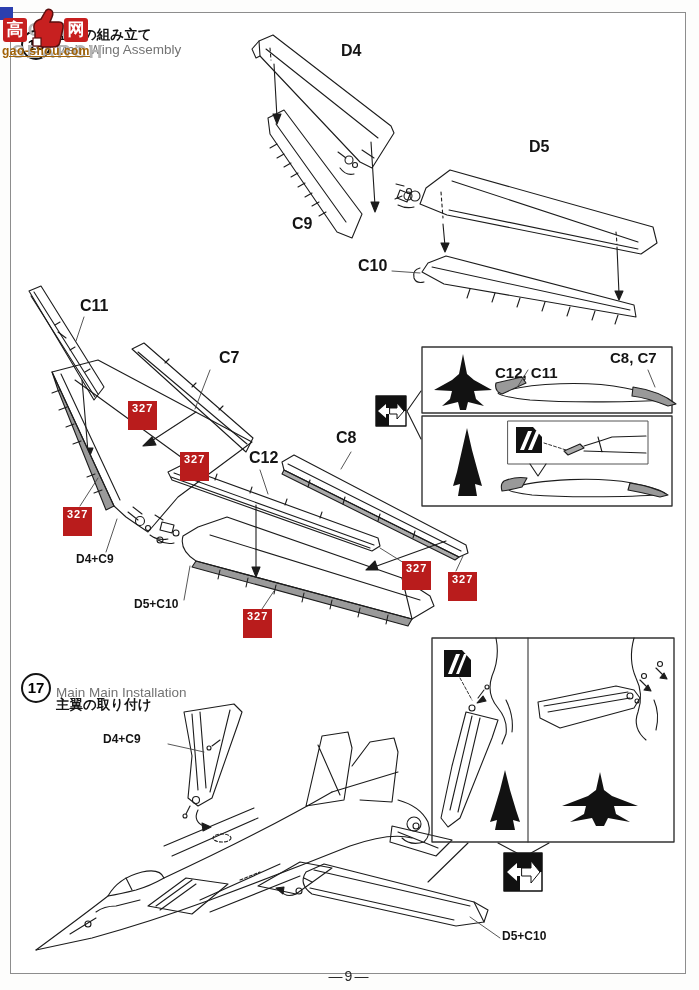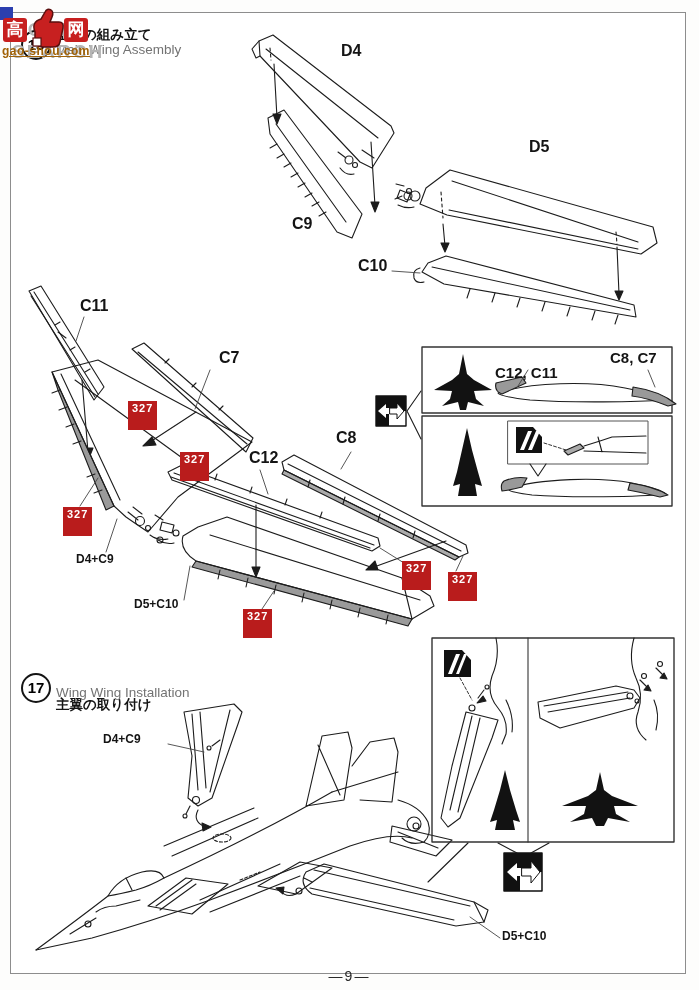--- a/index.html
+++ b/index.html
@@ -278,21 +278,21 @@
     <path d="M468,843 L428,882"></path>
   </g>
 </svg>
 
 <div class="hdr-circle" style="left:21px;top:30px">13</div>
 <div class="hdr-jp" style="left:56px;top:26px">主翼の組み立て</div>
 <div class="hdr-en" style="left:56px;top:42px">Main Wing Assembly</div>
 
 <div class="hdr-circle" style="left:21px;top:673px">17</div>
 <div class="hdr-jp" style="left:56px;top:696px">主翼の取り付け</div>
-<div class="hdr-en" style="left:56px;top:685px">Wing Wing Installation</div>
+<div class="hdr-en" style="left:56px;top:685px">Main Main Installation</div>
 
 <div class="lbl s18" style="left:341px;top:42px">D4</div>
 <div class="lbl s18" style="left:292px;top:215px">C9</div>
 <div class="lbl s18" style="left:529px;top:138px">D5</div>
 <div class="lbl s18" style="left:358px;top:257px">C10</div>
 <div class="lbl s18" style="left:80px;top:297px">C11</div>
 <div class="lbl s18" style="left:219px;top:349px">C7</div>
 <div class="lbl s18" style="left:249px;top:449px">C12</div>
 <div class="lbl s18" style="left:336px;top:429px">C8</div>
 <div class="lbl s19" style="left:76px;top:552px">D4+C9</div>

